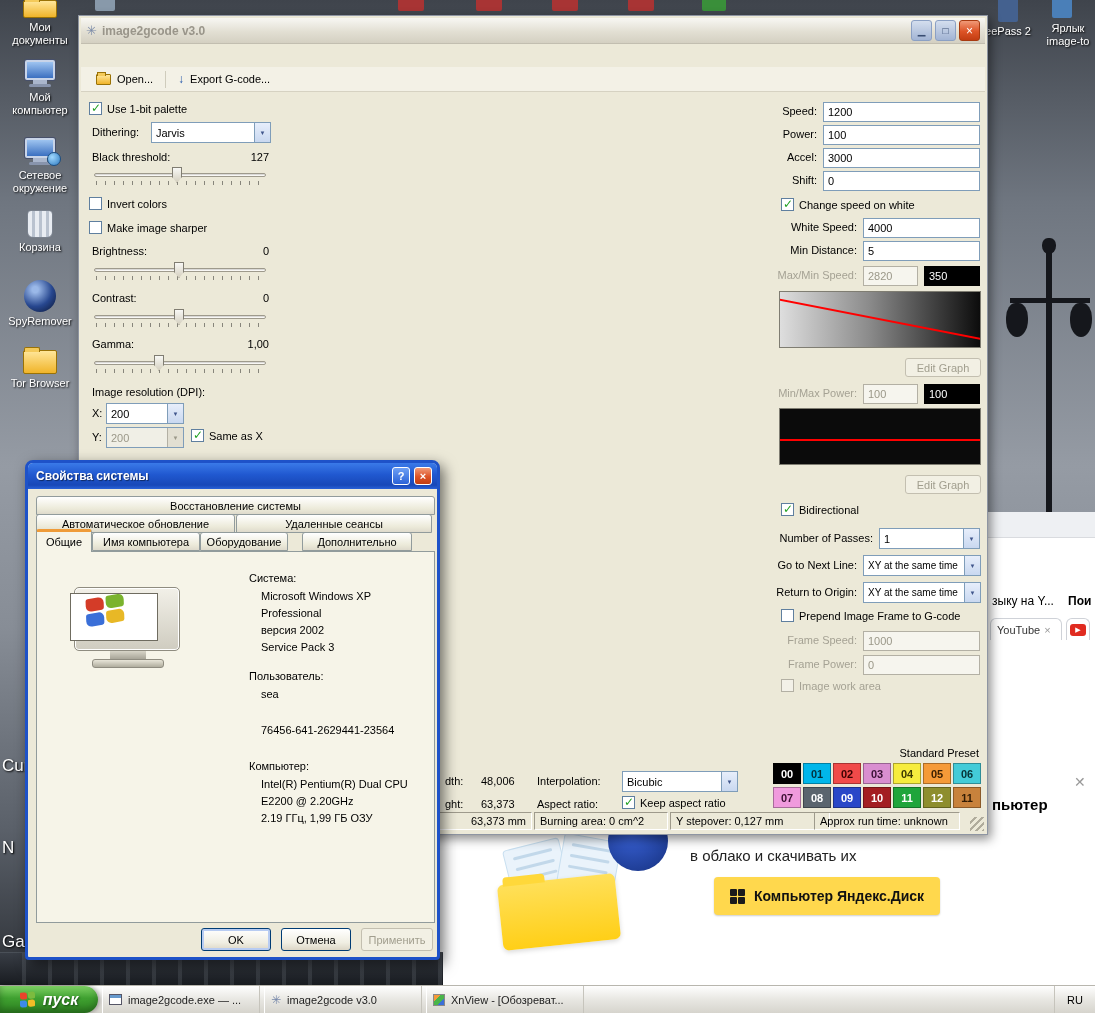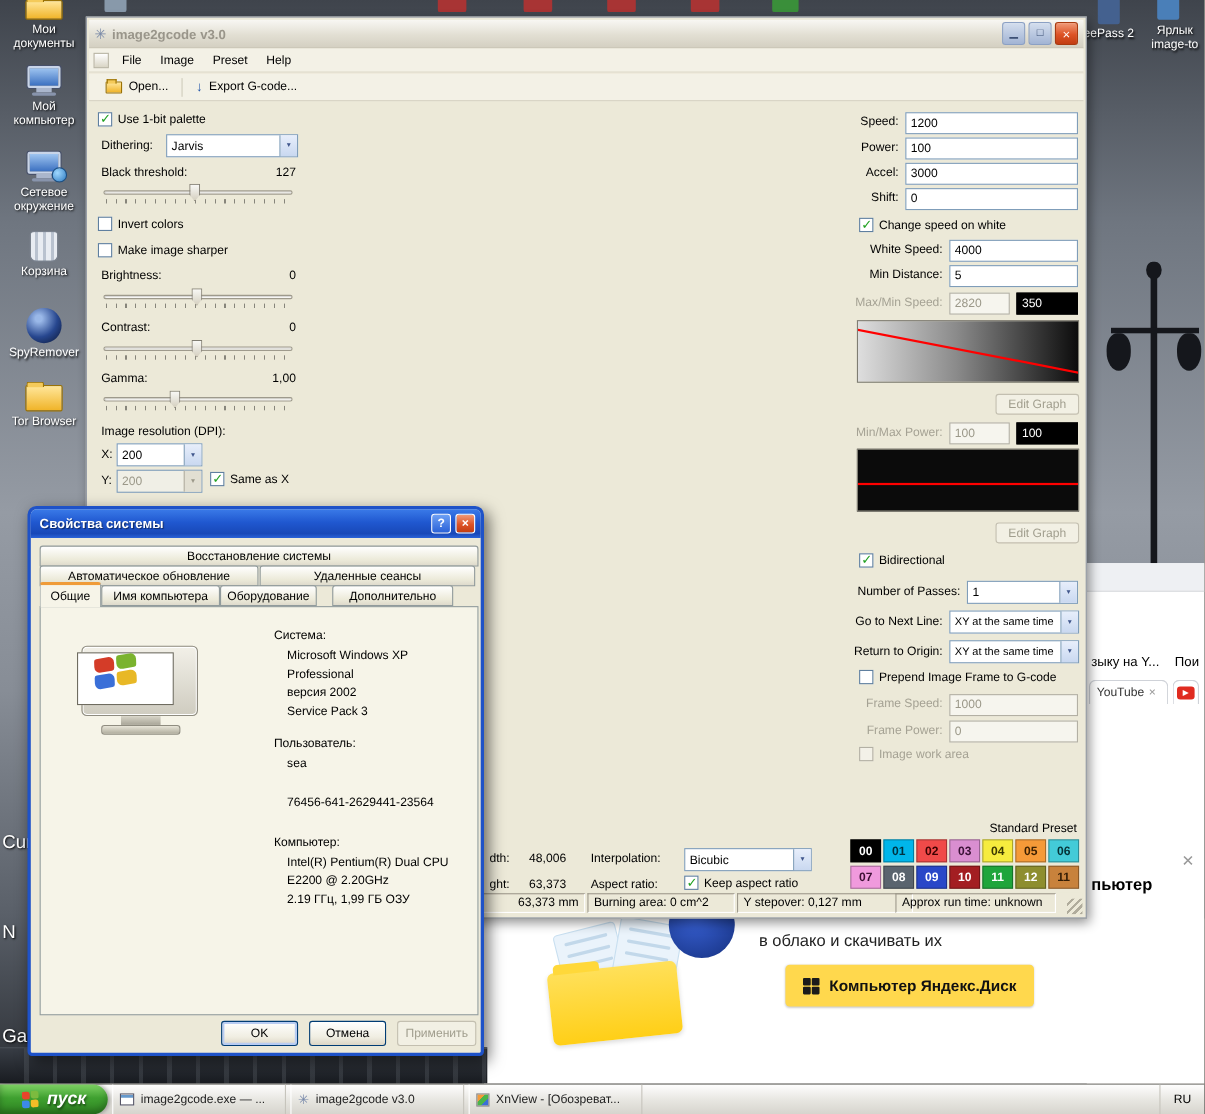--- a/index.html
+++ b/index.html
@@ -194,21 +194,21 @@
 
   <span class="lamp" style="left:1046px;top:250px;width:6px;height:320px"></span>
   <span class="lamp" style="left:1010px;top:298px;width:80px;height:5px"></span>
   <span class="lamp-head" style="left:1006px;top:303px;width:22px;height:34px"></span>
   <span class="lamp-head" style="left:1070px;top:303px;width:22px;height:34px"></span>
   <span class="lamp-head" style="left:1042px;top:238px;width:14px;height:16px"></span>
 
   <div class="bstrip">
     <div class="bchrome"></div>
     <span class="abs" style="left:4px;top:82px;font-size:12px">зыку на Y...</span>
-    <span class="abs" style="left:80px;top:82px;font-size:12px;font-weight:normal">Пои</span>
+    <span class="abs" style="left:80px;top:82px;font-size:12px;font-weight:bold">Пои</span>
     <div class="btab" style="left:2px;top:106px;width:72px">
       <span>YouTube</span>
       <span style="color:#999">×</span>
     </div>
     <div class="ytfav" style="left:78px;top:106px">
       <span class="ytbox">
           <span>▶</span>
         </span>
     </div>
     <span class="abs" style="left:86px;top:262px;font-size:14px;color:#999">✕</span>
@@ -242,27 +242,20 @@
 
   <div class="photo-strip"></div>
 
   <div class="mwin">
     <div class="mtitle">
       <span class="wicon">✳</span>
       <span class="wtitle">image2gcode v3.0</span>
       <span class="wbtn mn">▁</span>
       <span class="wbtn mx">□</span>
       <span class="wbtn cl">×</span>
-    </div>
-    <div class="mbar">
-      <span class="mgrip"></span>
-      <span class="mitem">File</span>
-      <span class="mitem">Image</span>
-      <span class="mitem">Preset</span>
-      <span class="mitem">Help</span>
     </div>
     <div class="tbar">
       <span class="tbtn">
         <span class="fold"></span>
         <span>Open...</span>
       </span>
       <span class="tsep"></span>
       <span class="tbtn">
         <span class="expic">↓</span>
         <span>Export G-code...</span>

